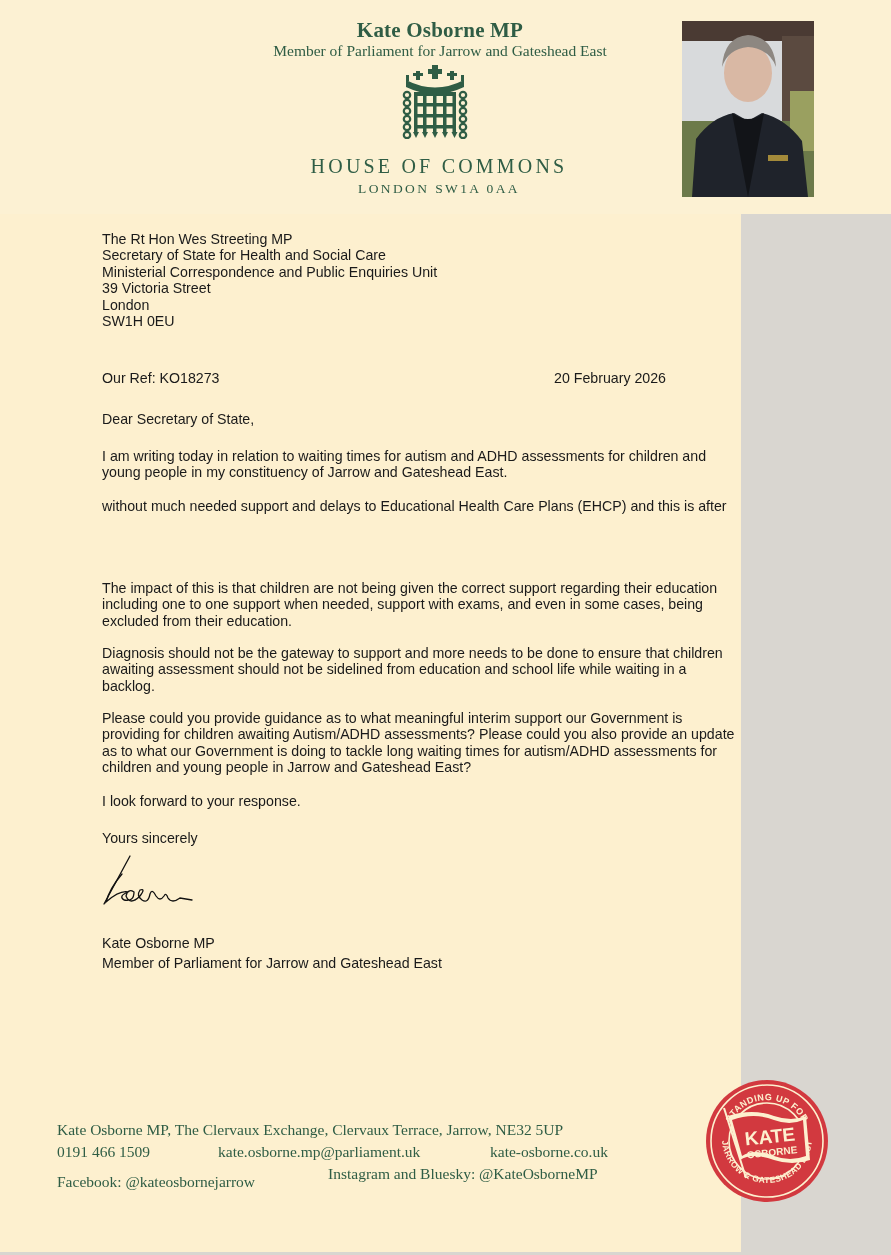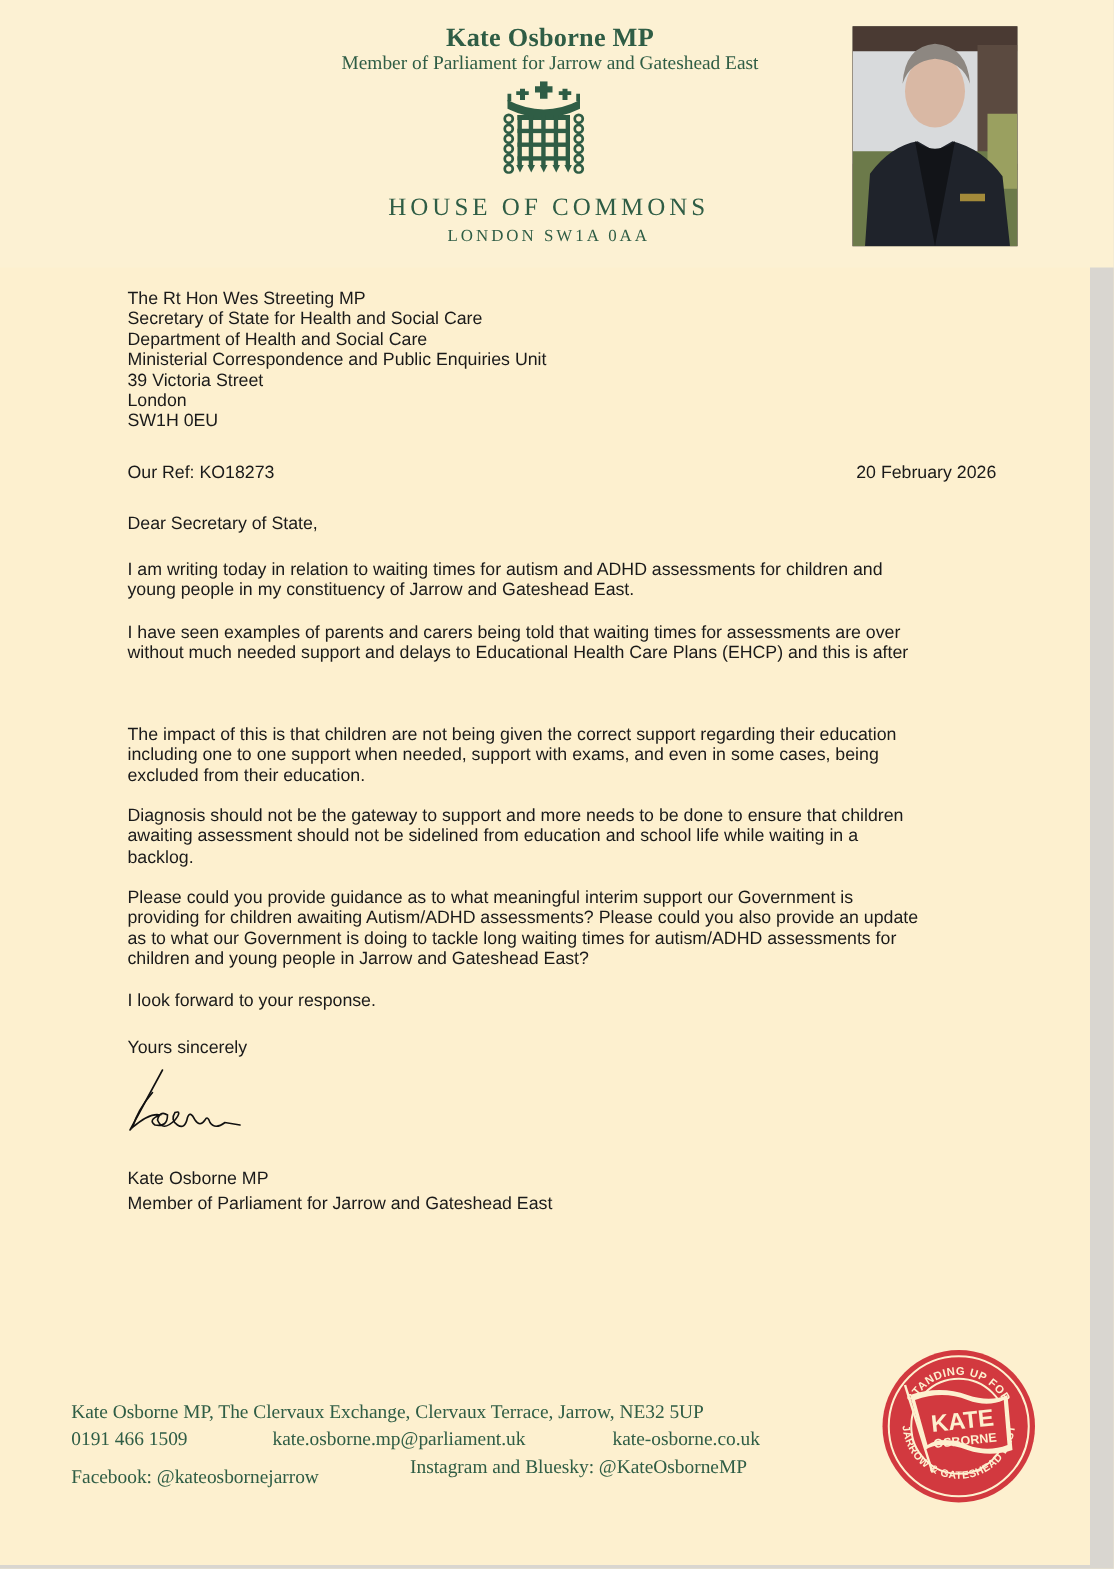--- a/index.html
+++ b/index.html
@@ -1,21 +1,21 @@
 <!DOCTYPE html>
 <html><head>
 <meta charset="utf-8">
 <style>
   html, body { margin: 0; padding: 0; }
   body {
     width: 891px; height: 1255px; position: relative; overflow: hidden;
     background: #d9d6d0;
   }
   .page {
-    position: absolute; left: 0; top: 0; width: 872px; height: 1252px;
+    position: absolute; left: 0; top: 0; width: 741px; height: 1252px;
     background: #fdf0cf;
   }
   .header-band {
     position: absolute; left: 0; top: 0; width: 891px; height: 214px;
     background: #fcf1d3;
   }
   .green { color: #2f5d45; }
   .serif { font-family: "Liberation Serif", "DejaVu Serif", serif; }
   .sans { font-family: "Liberation Sans", "DejaVu Sans", sans-serif; }
 
@@ -137,38 +137,36 @@
       <path d="M10 176 L14 118 Q30 96 52 92 L66 100 L80 92 Q104 98 120 120 L126 176 Z" fill="#1f232b"></path>
       <path d="M50 92 L66 176 L82 92 Q66 104 50 92 Z" fill="#121418"></path>
       <rect x="86" y="134" width="20" height="6" fill="#a38a3a"></rect>
     </svg>
   </div>
 
   <div class="letter sans">
     <div class="addr">
       <div>The Rt Hon Wes Streeting MP</div>
       <div>Secretary of State for Health and Social Care</div>
-      <div>Department of Health and Social Care</div>
       <div>Ministerial Correspondence and Public Enquiries Unit</div>
       <div>39 Victoria Street</div>
       <div>London</div>
       <div>SW1H 0EU</div>
     </div>
 
     <div class="ref">Our Ref: KO18273</div>
     <div class="date">20 February 2026</div>
 
     <div class="salutation">Dear Secretary of State,</div>
 
     <div class="para p1">
       <div>I am writing today in relation to waiting times for autism and ADHD assessments for children and</div>
       <div>young people in my constituency of Jarrow and Gateshead East.</div>
     </div>
     <div class="para p2">
-      <div>I have seen examples of parents and carers being told that waiting times for assessments are over</div>
       <div>without much needed support and delays to Educational Health Care Plans (EHCP) and this is after</div>
     </div>
     <div class="para p3">
       <div>The impact of this is that children are not being given the correct support regarding their education</div>
       <div>including one to one support when needed, support with exams, and even in some cases, being</div>
       <div>excluded from their education.</div>
     </div>
     <div class="para p4">
       <div>Diagnosis should not be the gateway to support and more needs to be done to ensure that children</div>
       <div>awaiting assessment should not be sidelined from education and school life while waiting in a</div>

